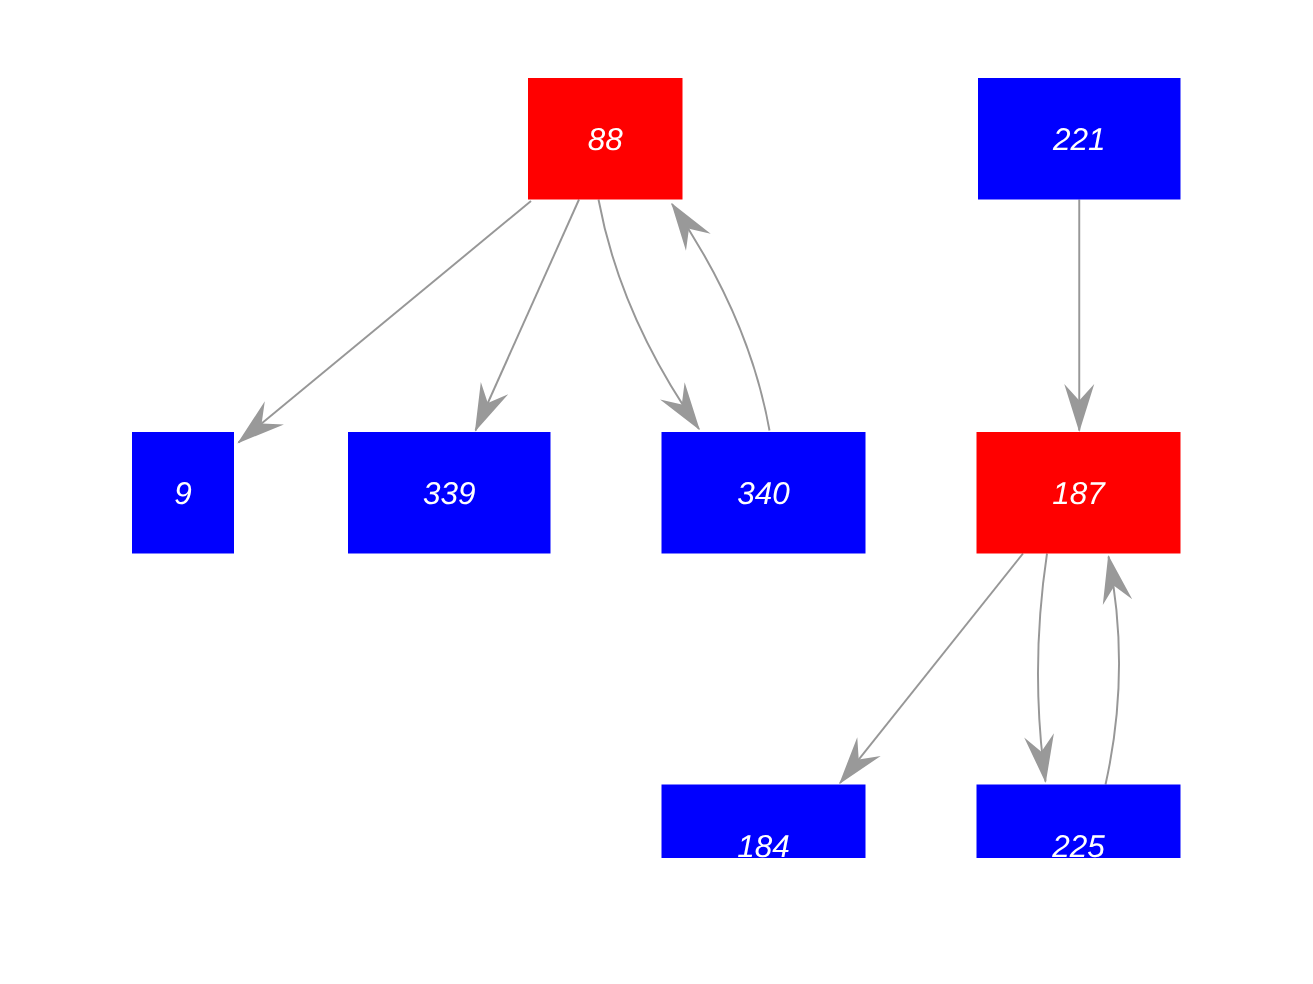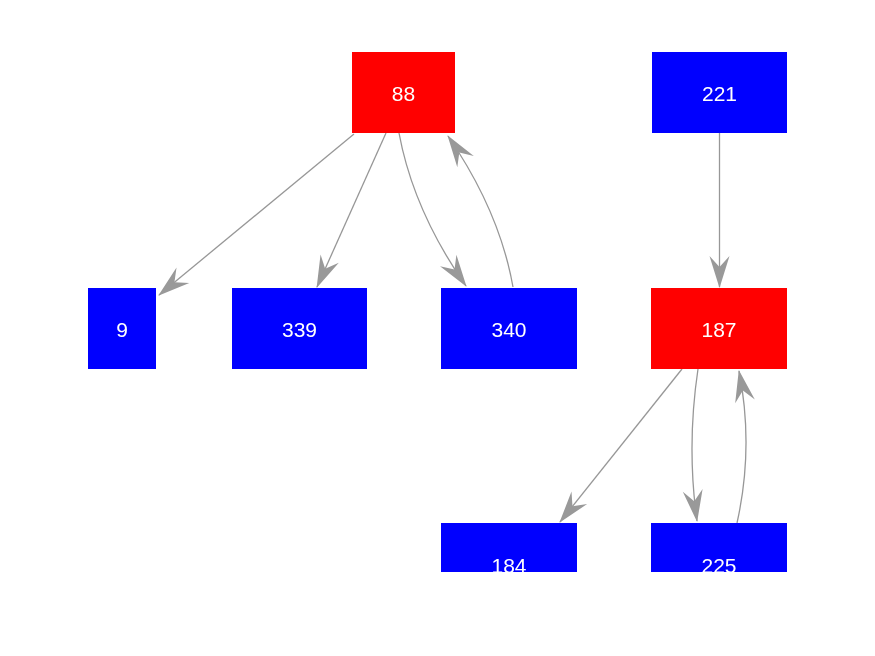--- a/index.html
+++ b/index.html
@@ -7,20 +7,21 @@
     padding: 0;
     background: #ffffff;
     font-family: "Liberation Sans", sans-serif;
   }
   .canvas-wrap {
     position: relative;
     width: 875px;
     height: 572px;
     background: #ffffff;
     overflow: hidden;
+    font-style: italic;
   }
   svg { display: block; }
   .edge {
     fill: none;
     stroke: #979797;
     stroke-width: 1.3;
   }
   .arrowhead {
     fill: #999999;
     stroke: none;

